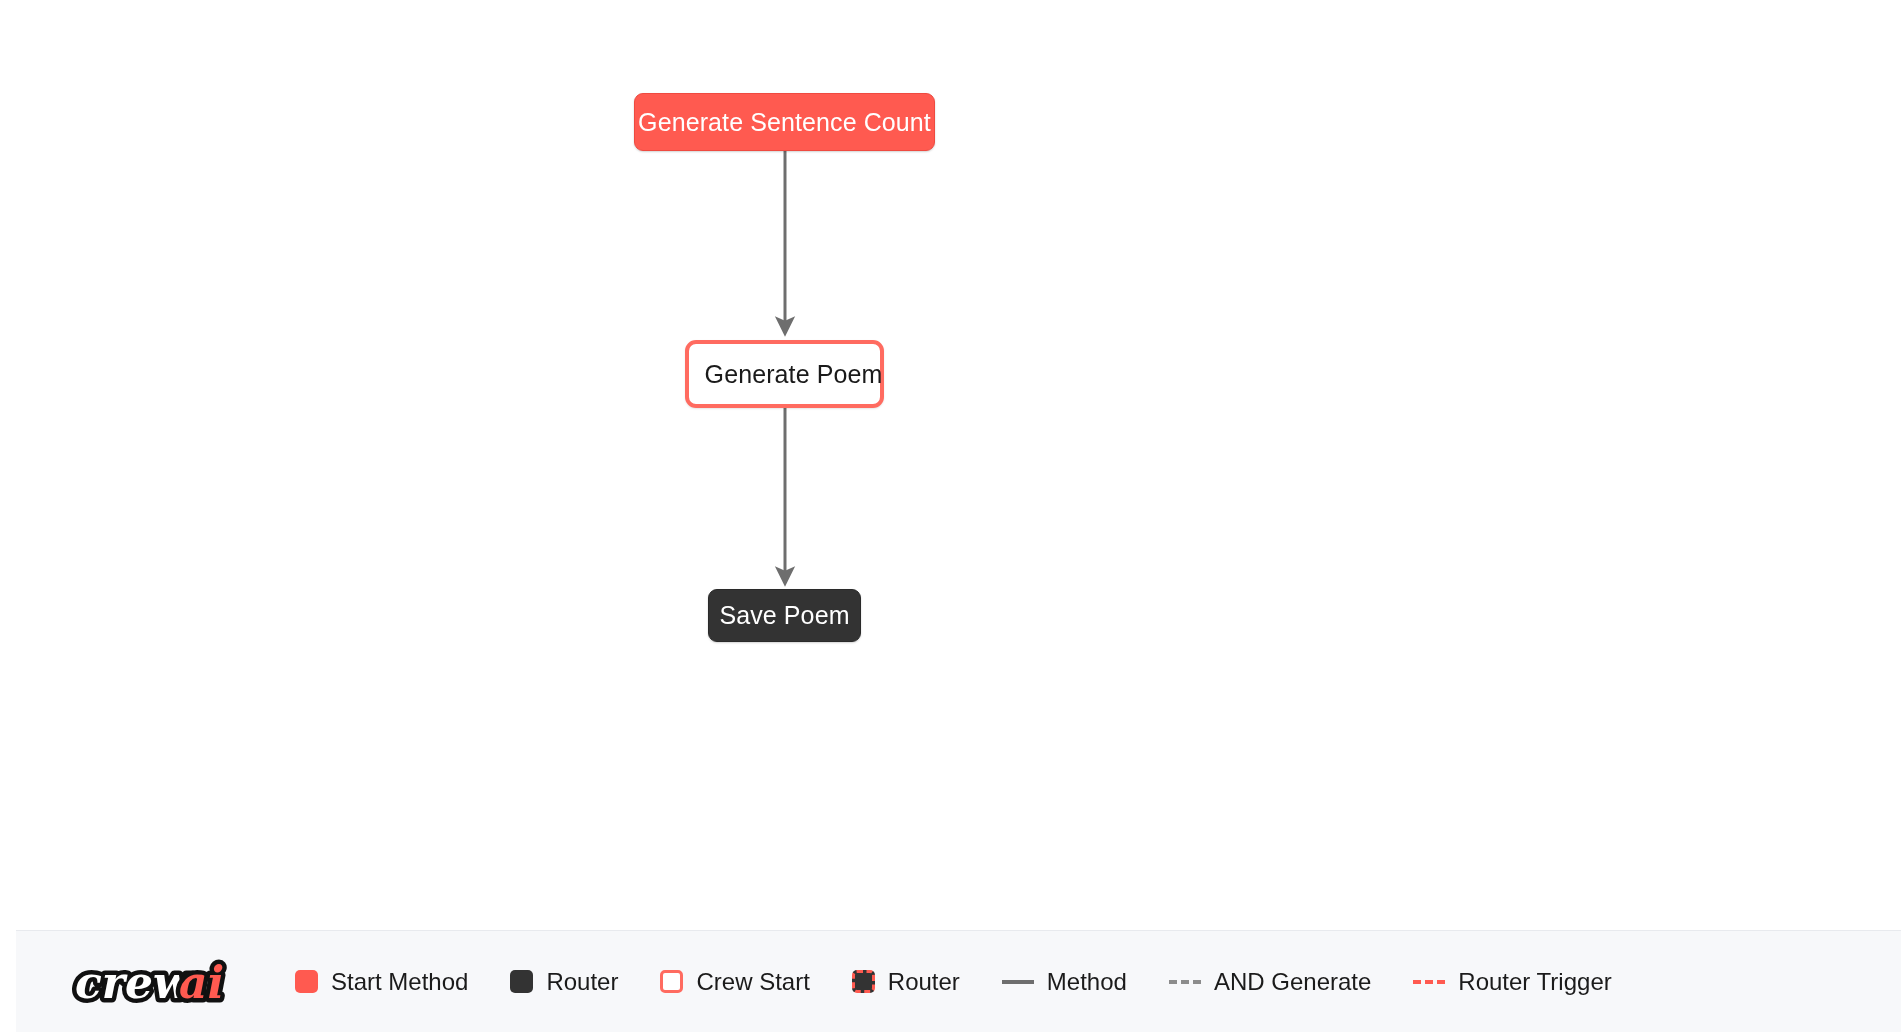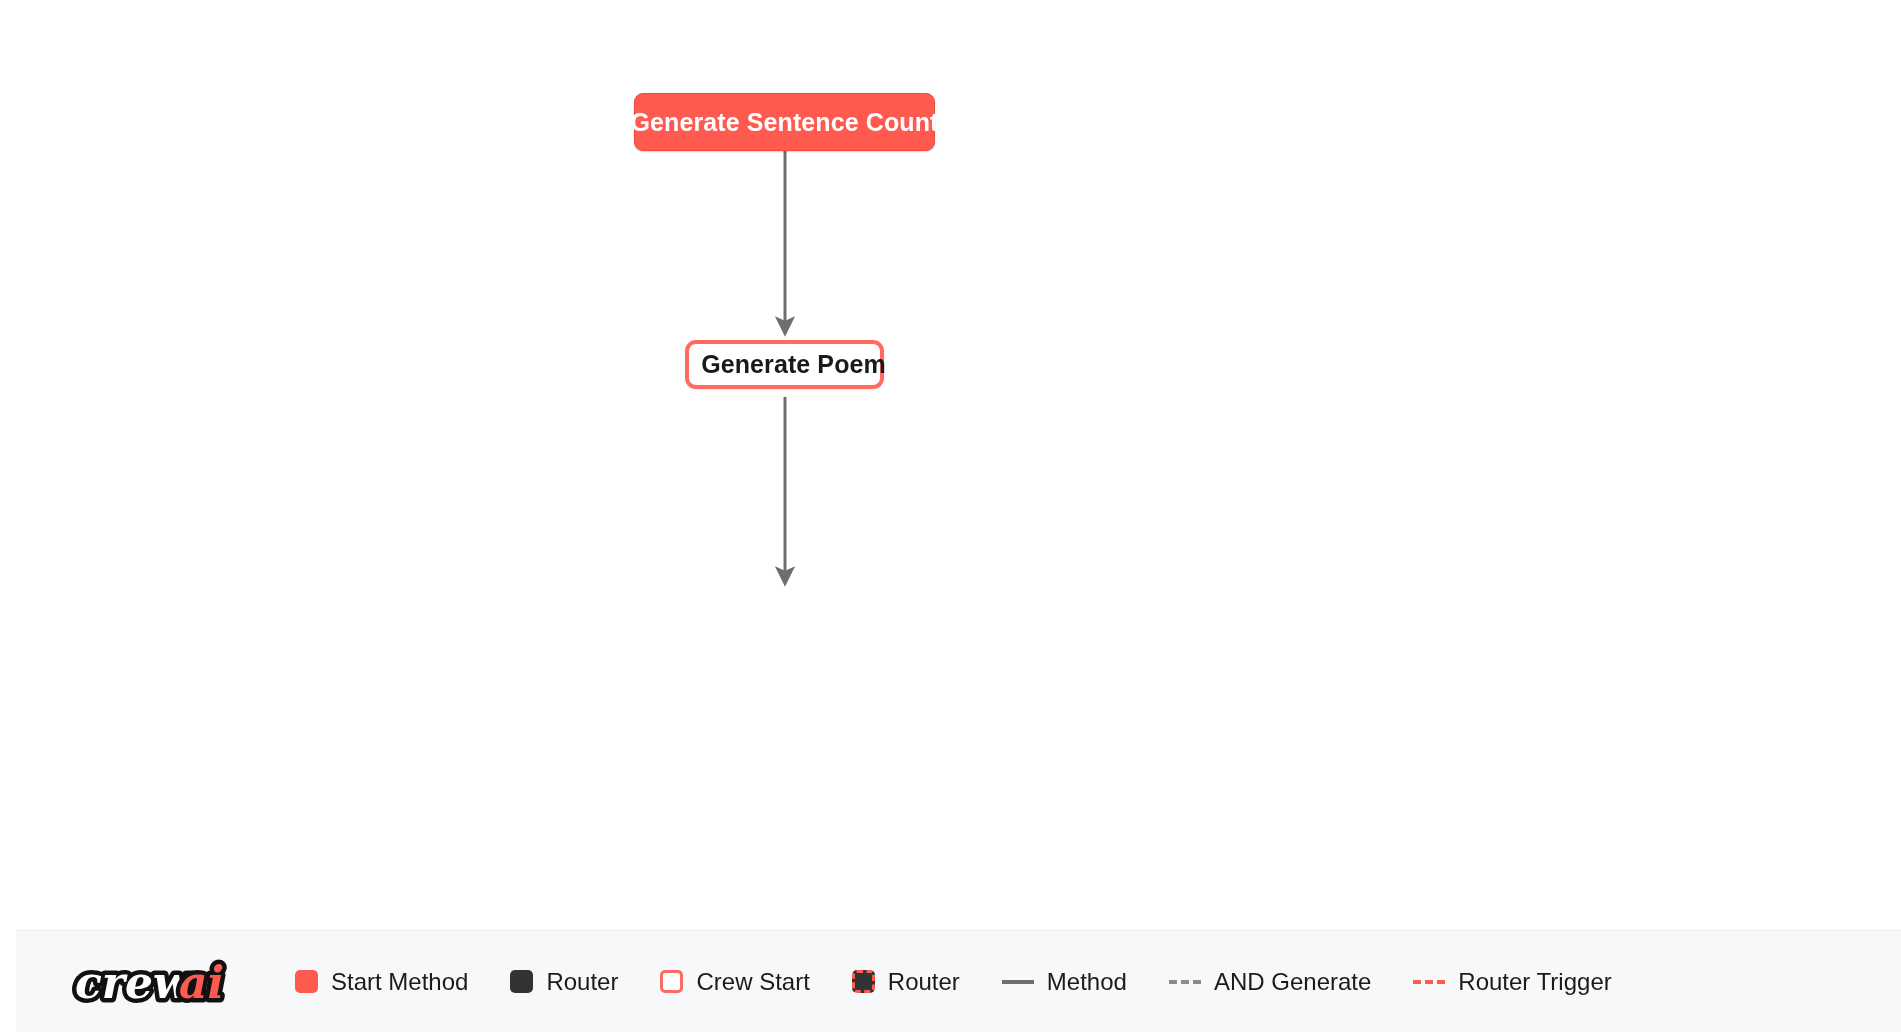--- a/index.html
+++ b/index.html
@@ -36,21 +36,20 @@
 
   .flow-node {
     position: absolute;
     box-sizing: border-box;
     display: flex;
     align-items: center;
     justify-content: center;
     border-radius: 9px;
     white-space: nowrap;
     letter-spacing: 0.1px;
-    font-weight: bold;
   }
 
   
   .node-start {
     background: #FF5A50;
     border: 1px solid #ef4a40;
     color: #ffffff;
     font-size: 25px;
     box-shadow: 0 1px 2px rgba(0,0,0,0.18);
   }
@@ -155,24 +154,27 @@
 
     <line x1="785" y1="151" x2="785" y2="333" stroke="#6e6e6e" stroke-width="3" marker-end="url(#arrow-gray)"></line>
 
     <line x1="785" y1="397" x2="785" y2="583" stroke="#6e6e6e" stroke-width="3" marker-end="url(#arrow-gray)"></line>
   </svg>
 
   <div class="flow-node node-start" style="left:634px; top:93px; width:301px; height:58px;">
     <span>Generate Sentence Count</span>
   </div>
 
-  <div class="flow-node node-crew" style="left:685px; top:340px; width:199px; height:49px;padding-left:18px;">
+  <div class="flow-node node-crew" style="left:685px; top:340px; width:199px; height:68px;padding-left:18px;">
     <span>Generate Poem</span>
   </div>
 
+  <div class="flow-node node-method" style="left:708px; top:589px; width:153px; height:53px;">
+    <span>Save Poem</span>
+  </div>
 
 </div>
 
 <div id="legend-bar">
 
   <div id="brand-logo">
     <svg class="logo-svg" width="180" height="64" viewBox="0 0 180 64">
       <g font-family="'DejaVu Serif', serif" font-size="44" font-weight="bold" font-style="italic">
         <text x="4" y="48" fill="none" stroke="#111111" stroke-width="9" stroke-linejoin="round">crew</text>
         <text x="4" y="48" fill="#ffffff">crew</text>

